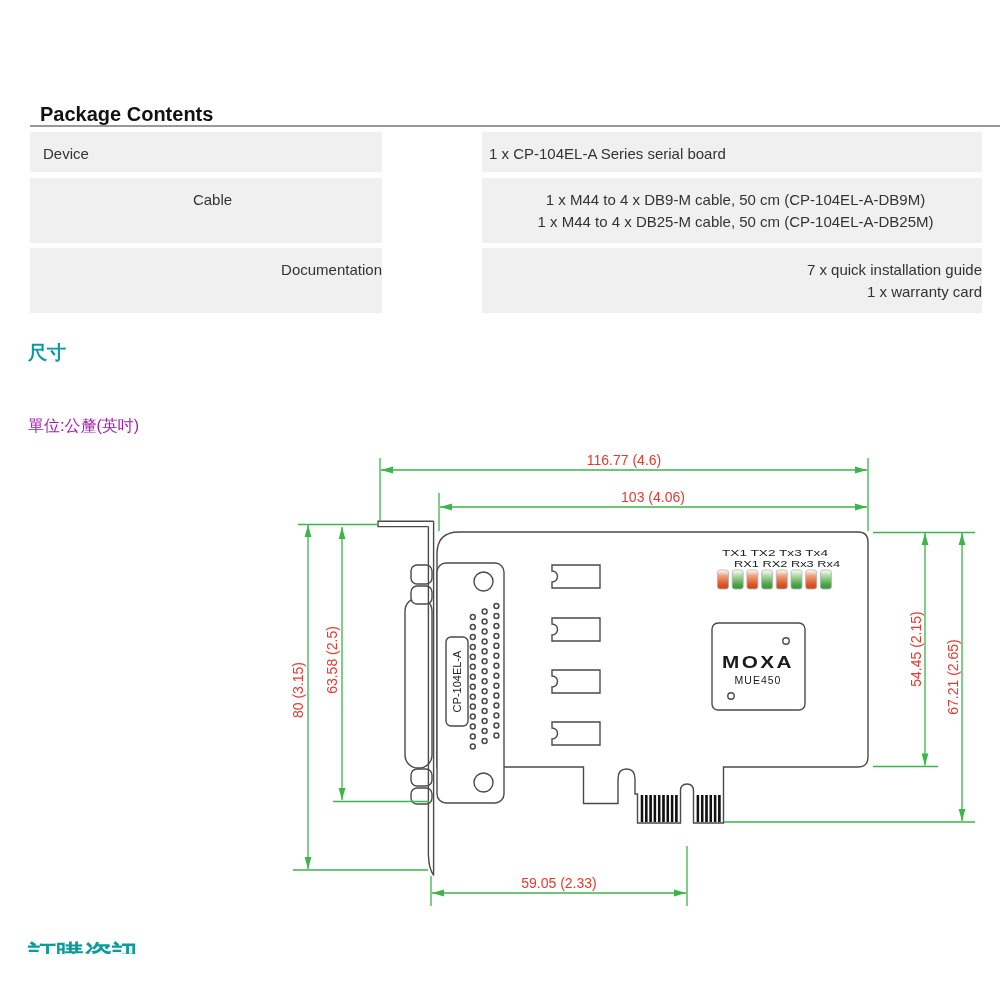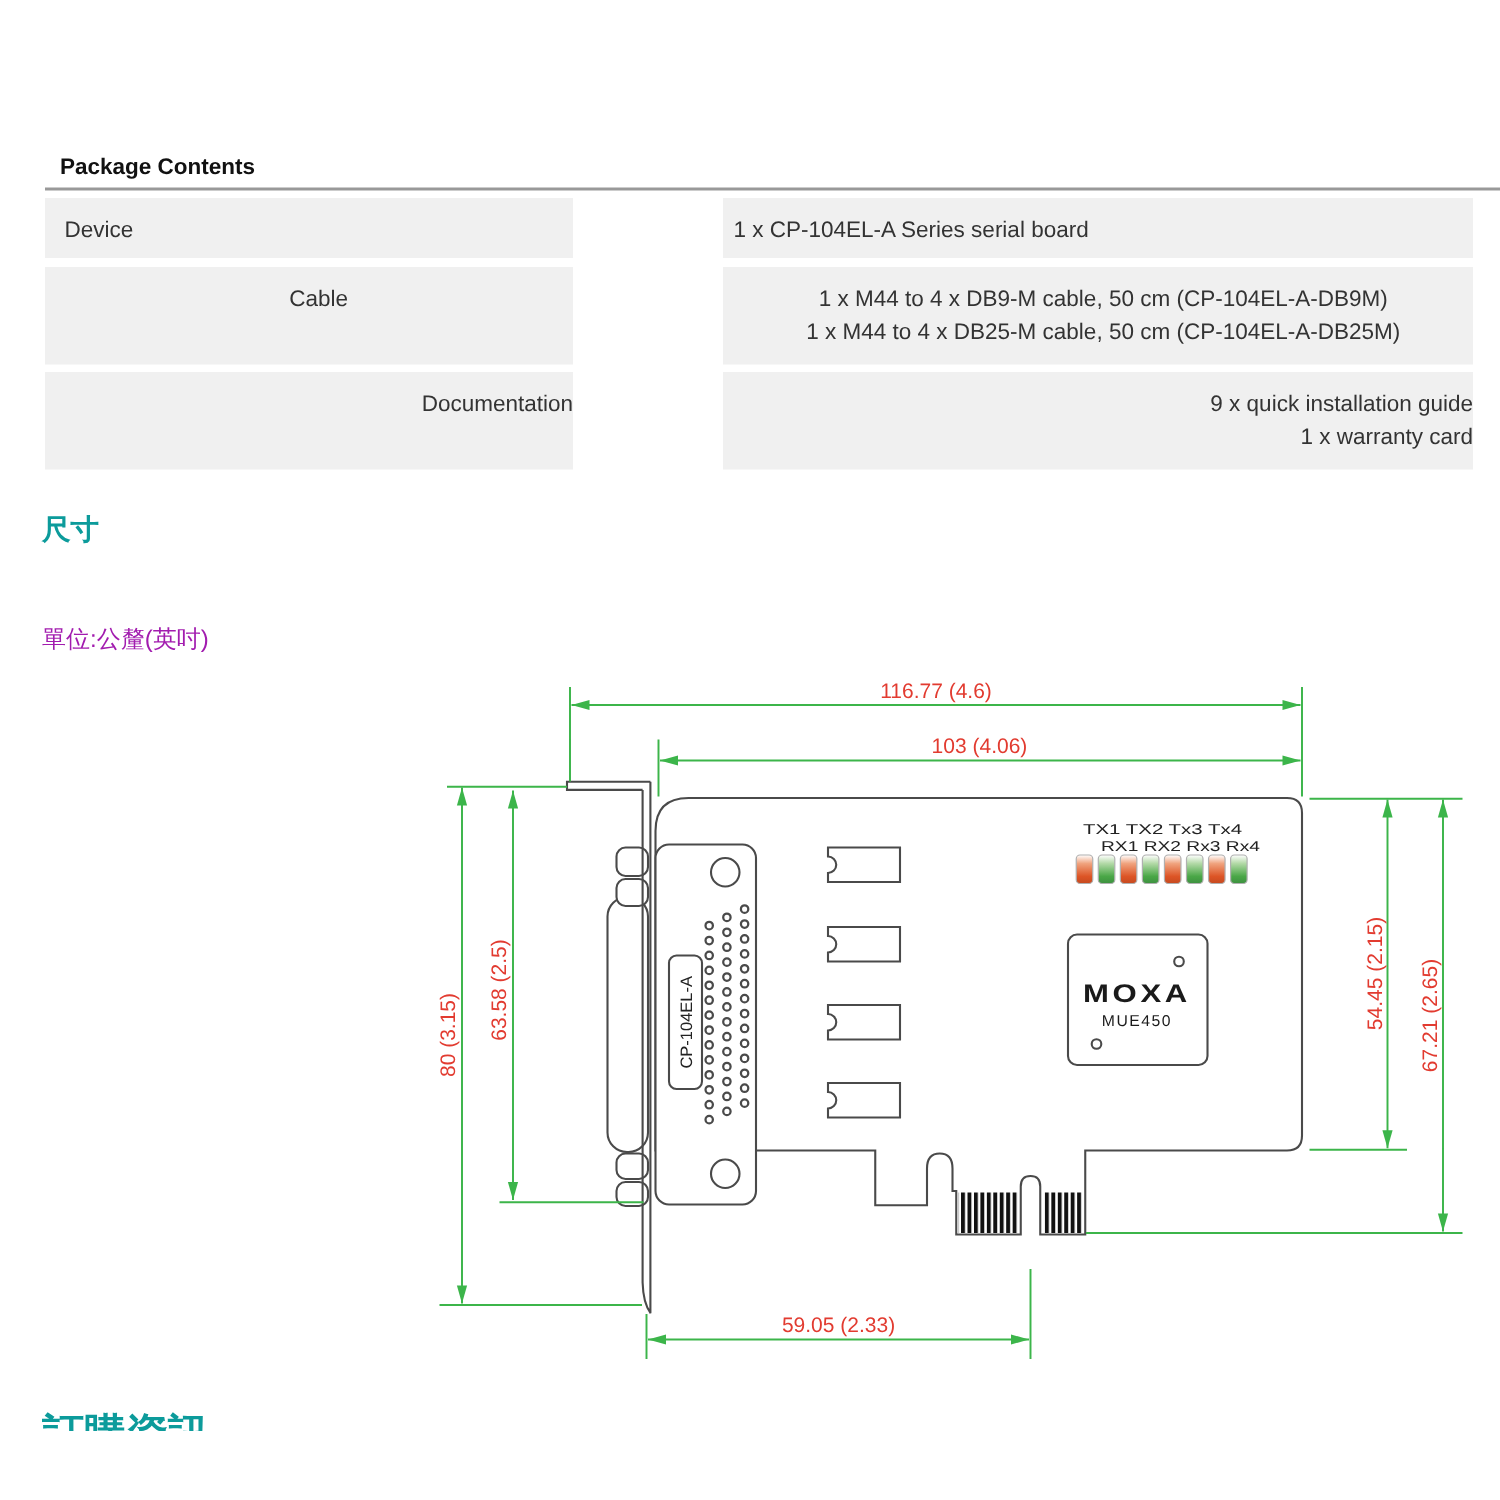--- a/index.html
+++ b/index.html
@@ -1,19 +1,19 @@
 <!DOCTYPE html>
 <html><head>
 <meta charset="utf-8">
 <style>
   html,body{margin:0;padding:0;background:#fff;}
   .page{position:relative;width:1000px;height:1000px;background:#fff;overflow:hidden;
         font-family:"Liberation Sans","DejaVu Sans",sans-serif;color:#333;}
   .abs{position:absolute;}
-  .pkg-title{left:40px;top:103px;font-size:15px;font-weight:700;color:#111;}
+  .pkg-title{left:40px;top:103px;font-size:20px;font-weight:700;color:#111;}
   .pkg-rule{left:30px;top:125px;width:970px;height:2px;background:#999;}
   .row{left:0;right:0;}
   .cell{position:absolute;top:0;bottom:0;background:#f0f0f0;font-size:15px;line-height:22px;color:#333;}
   .cell-l{left:30px;width:352px;padding:11px 0 0 13px;box-sizing:border-box;}
   .cell-r{left:482px;width:500px;padding:11px 0 0 7px;box-sizing:border-box;}
   .row-device{top:132px;height:40px;}
   .row-cable{top:178px;height:65px;text-align:center;}
   .row-doc{top:248px;height:65px;text-align:right;}
   .dim-heading{left:28px;top:340px;font-size:19px;font-weight:700;color:#0c9b9b;}
   .unit-note{left:28px;top:416px;font-size:16px;color:#a21caf;}
@@ -58,21 +58,21 @@
       <div>1 x M44 to 4 x DB9-M cable, 50 cm (CP-104EL-A-DB9M)</div>
       <div>1 x M44 to 4 x DB25-M cable, 50 cm (CP-104EL-A-DB25M)</div>
     </div>
   </div>
 
   <div class="abs row row-doc">
     <div class="cell cell-l">
       <span>Documentation</span>
     </div>
     <div class="cell cell-r">
-      <div>9 x quick installation guide</div>
+      <div>7 x quick installation guide</div>
       <div>1 x warranty card</div>
     </div>
   </div>
 
   <div class="abs dim-heading">尺寸</div>
   <div class="abs unit-note">單位:公釐(英吋)</div>
 
   <svg class="diagram" viewBox="0 0 1000 1000">
     <defs>
       <pattern id="fingers" width="4.3" height="30" patternUnits="userSpaceOnUse">

